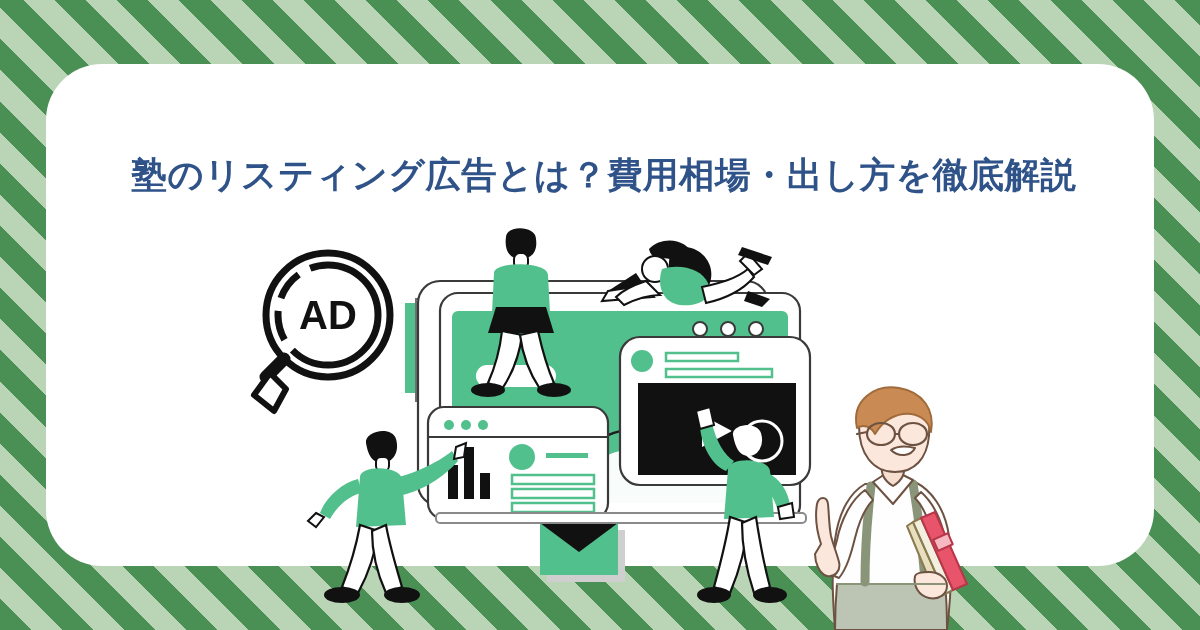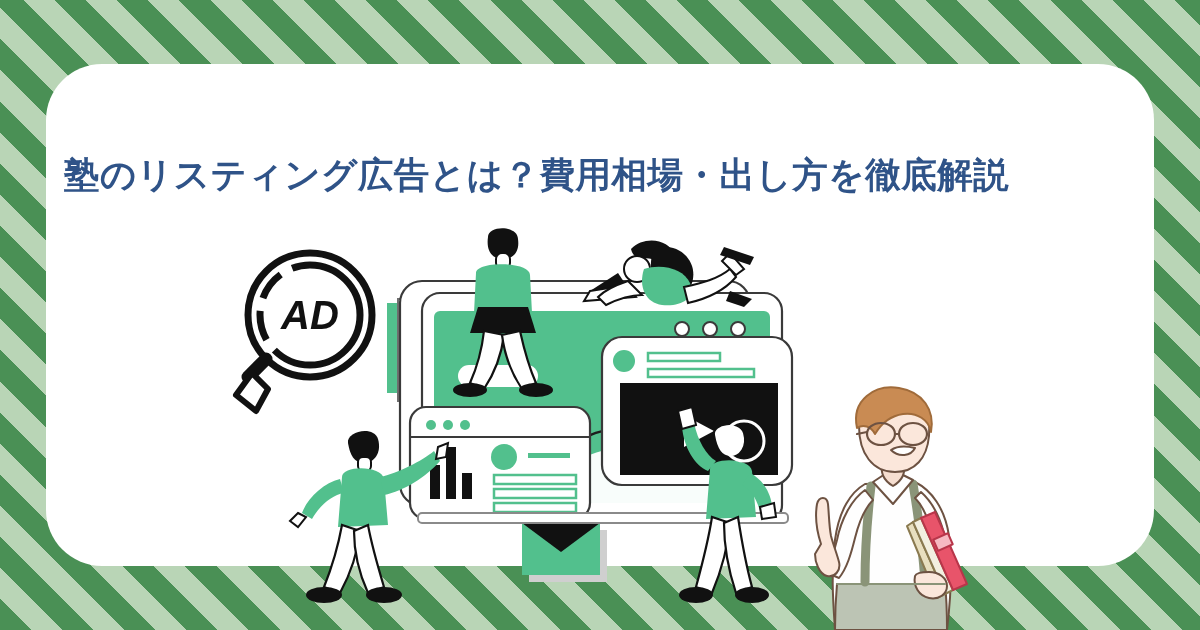--- a/index.html
+++ b/index.html
@@ -12,20 +12,21 @@
     overflow: hidden;
     font-family: "Liberation Sans", "DejaVu Sans", sans-serif;
   }
 
   .canvas {
     position: relative;
     width: 1200px;
     height: 630px;
     overflow: hidden;
     background: #b9d5b6;
+    text-align: center;
   }
 
   
   .stripes {
     position: absolute;
     inset: 0;
     background-image: repeating-linear-gradient(
       45deg,
       #4a9055 0px,
       #4a9055 22px,
@@ -56,25 +57,24 @@
     font-weight: bold;
     letter-spacing: 0.5px;
     color: #2f5388;
     line-height: 1.32;
     white-space: nowrap;
   }
 
   
   .illus {
     position: absolute;
-    left: 232px;
+    left: 250px;
     top: 225px;
     width: 800px;
     height: 405px;
-    font-style: italic;
   }
   .illus svg { display: block; }
 
   .teacher {
     position: absolute;
     left: 795px;
     top: 380px;
     width: 220px;
     height: 250px;
   }

